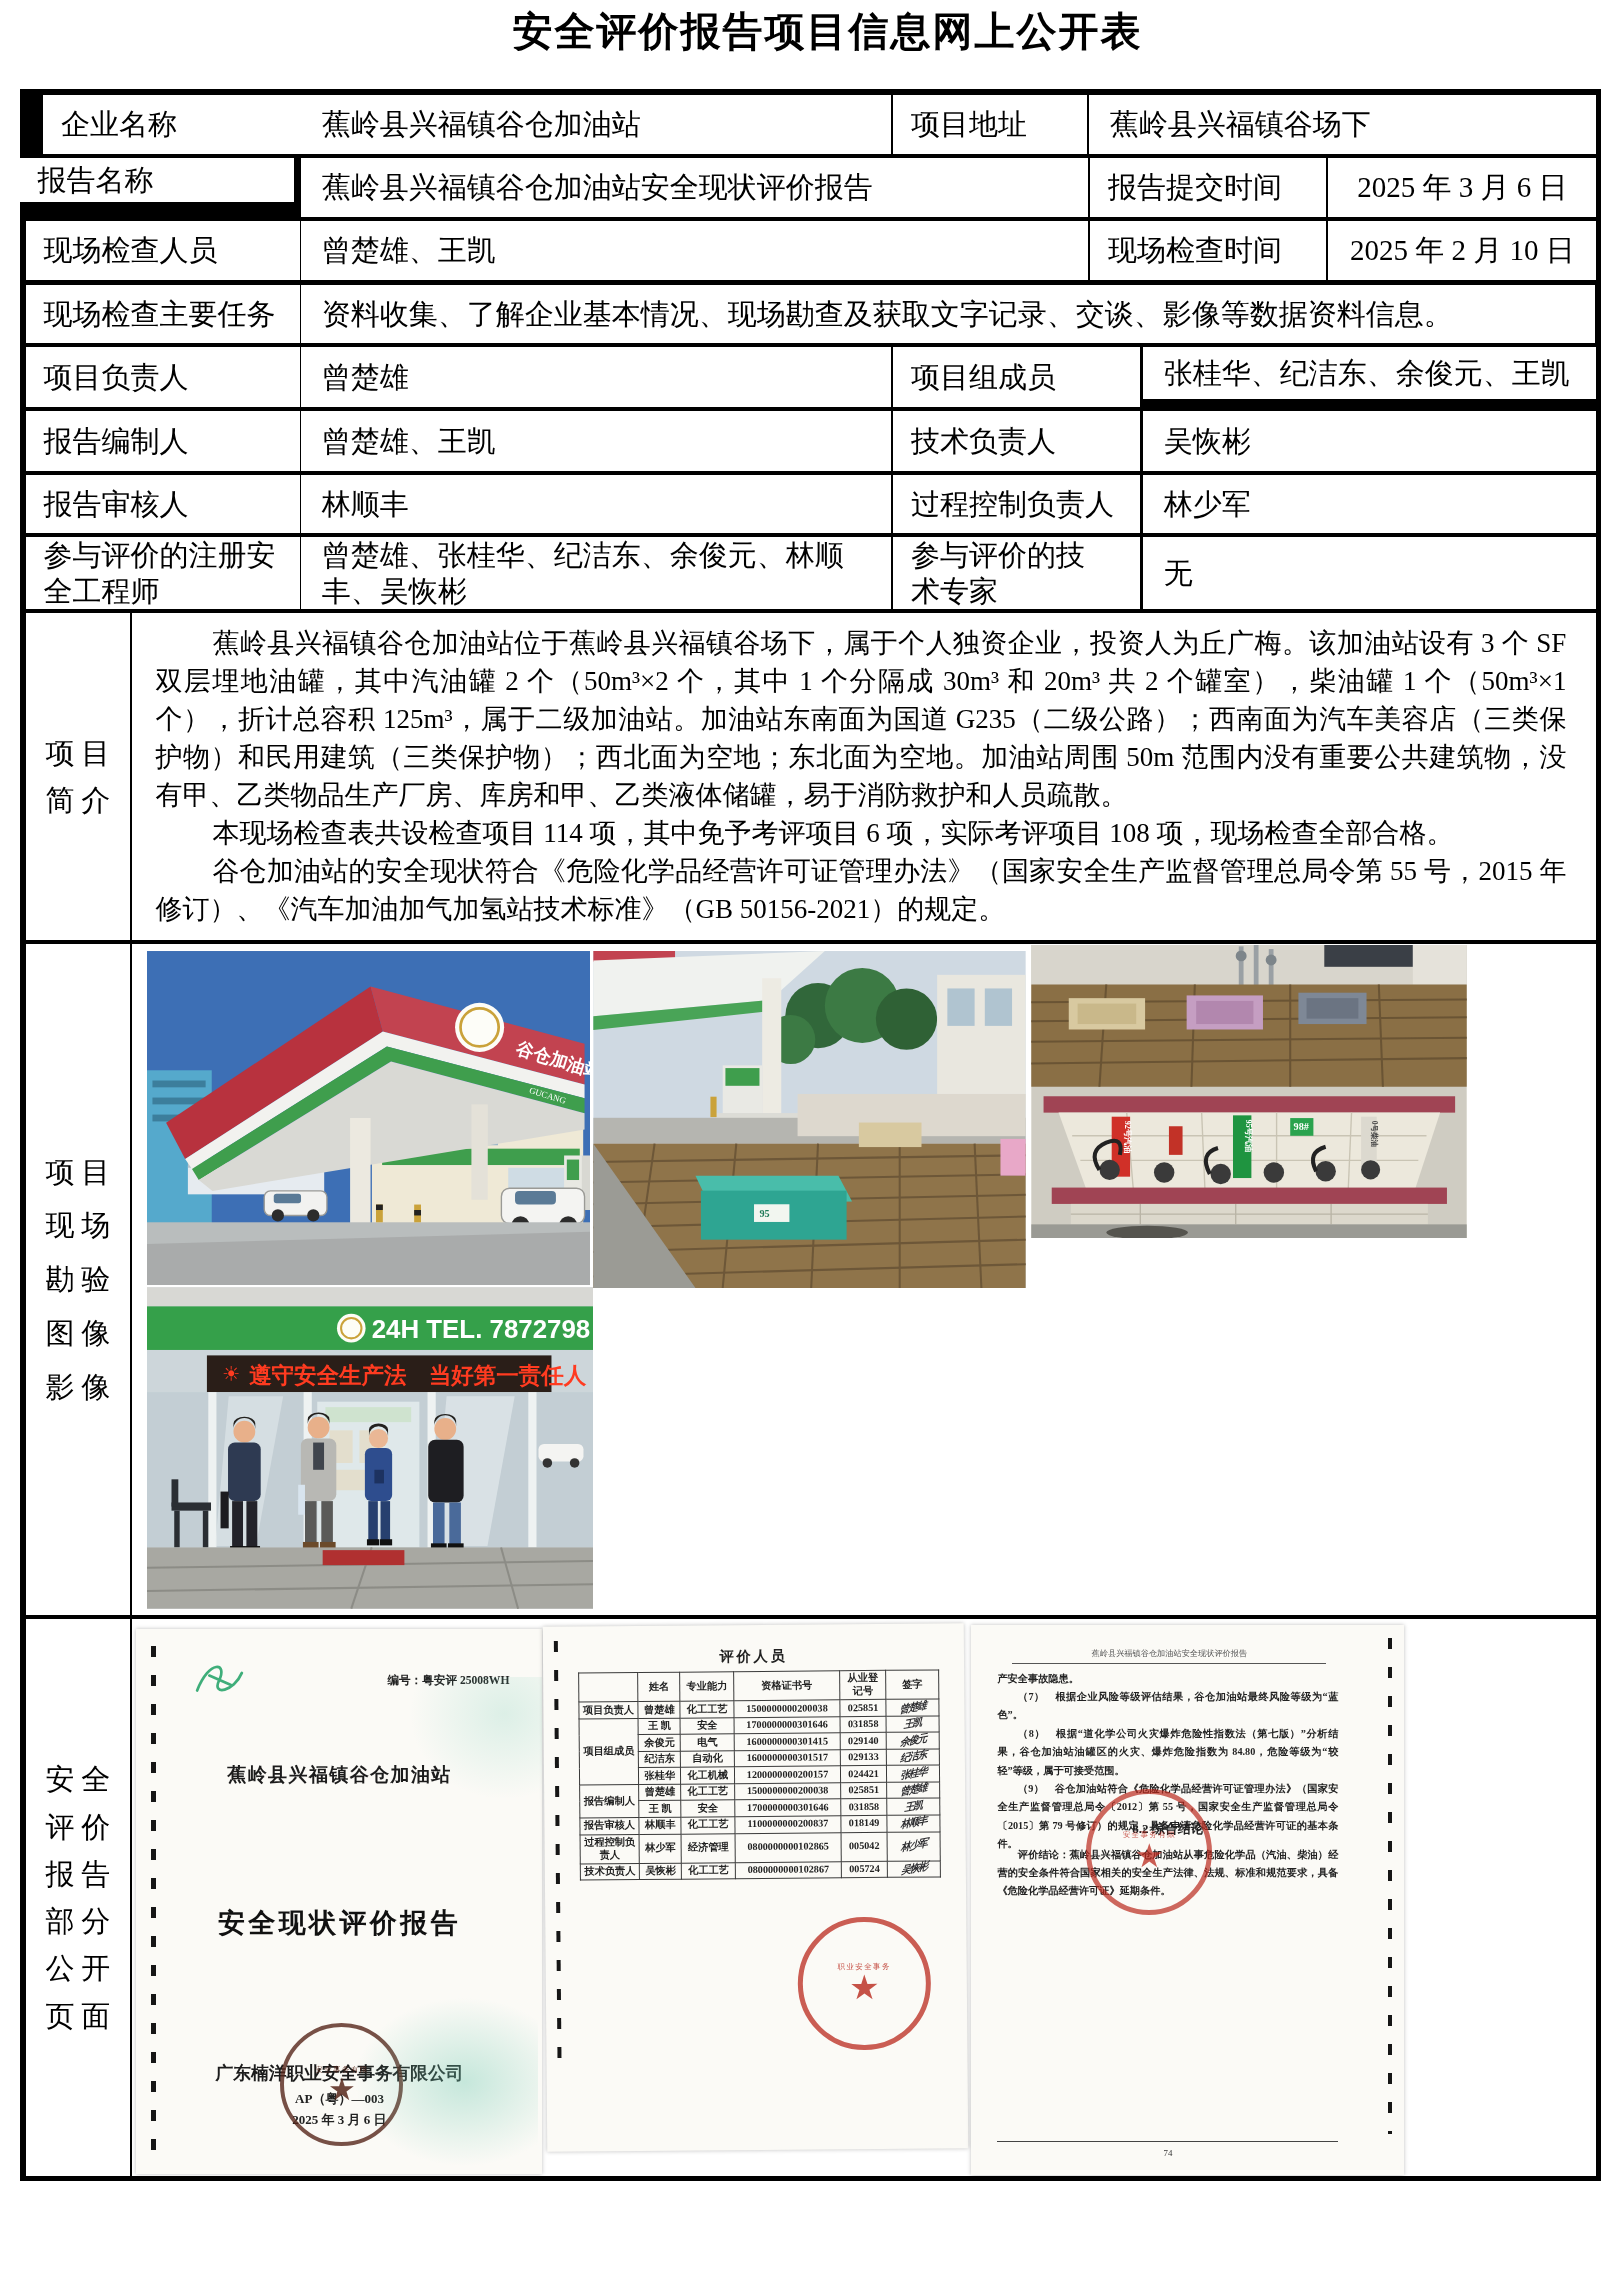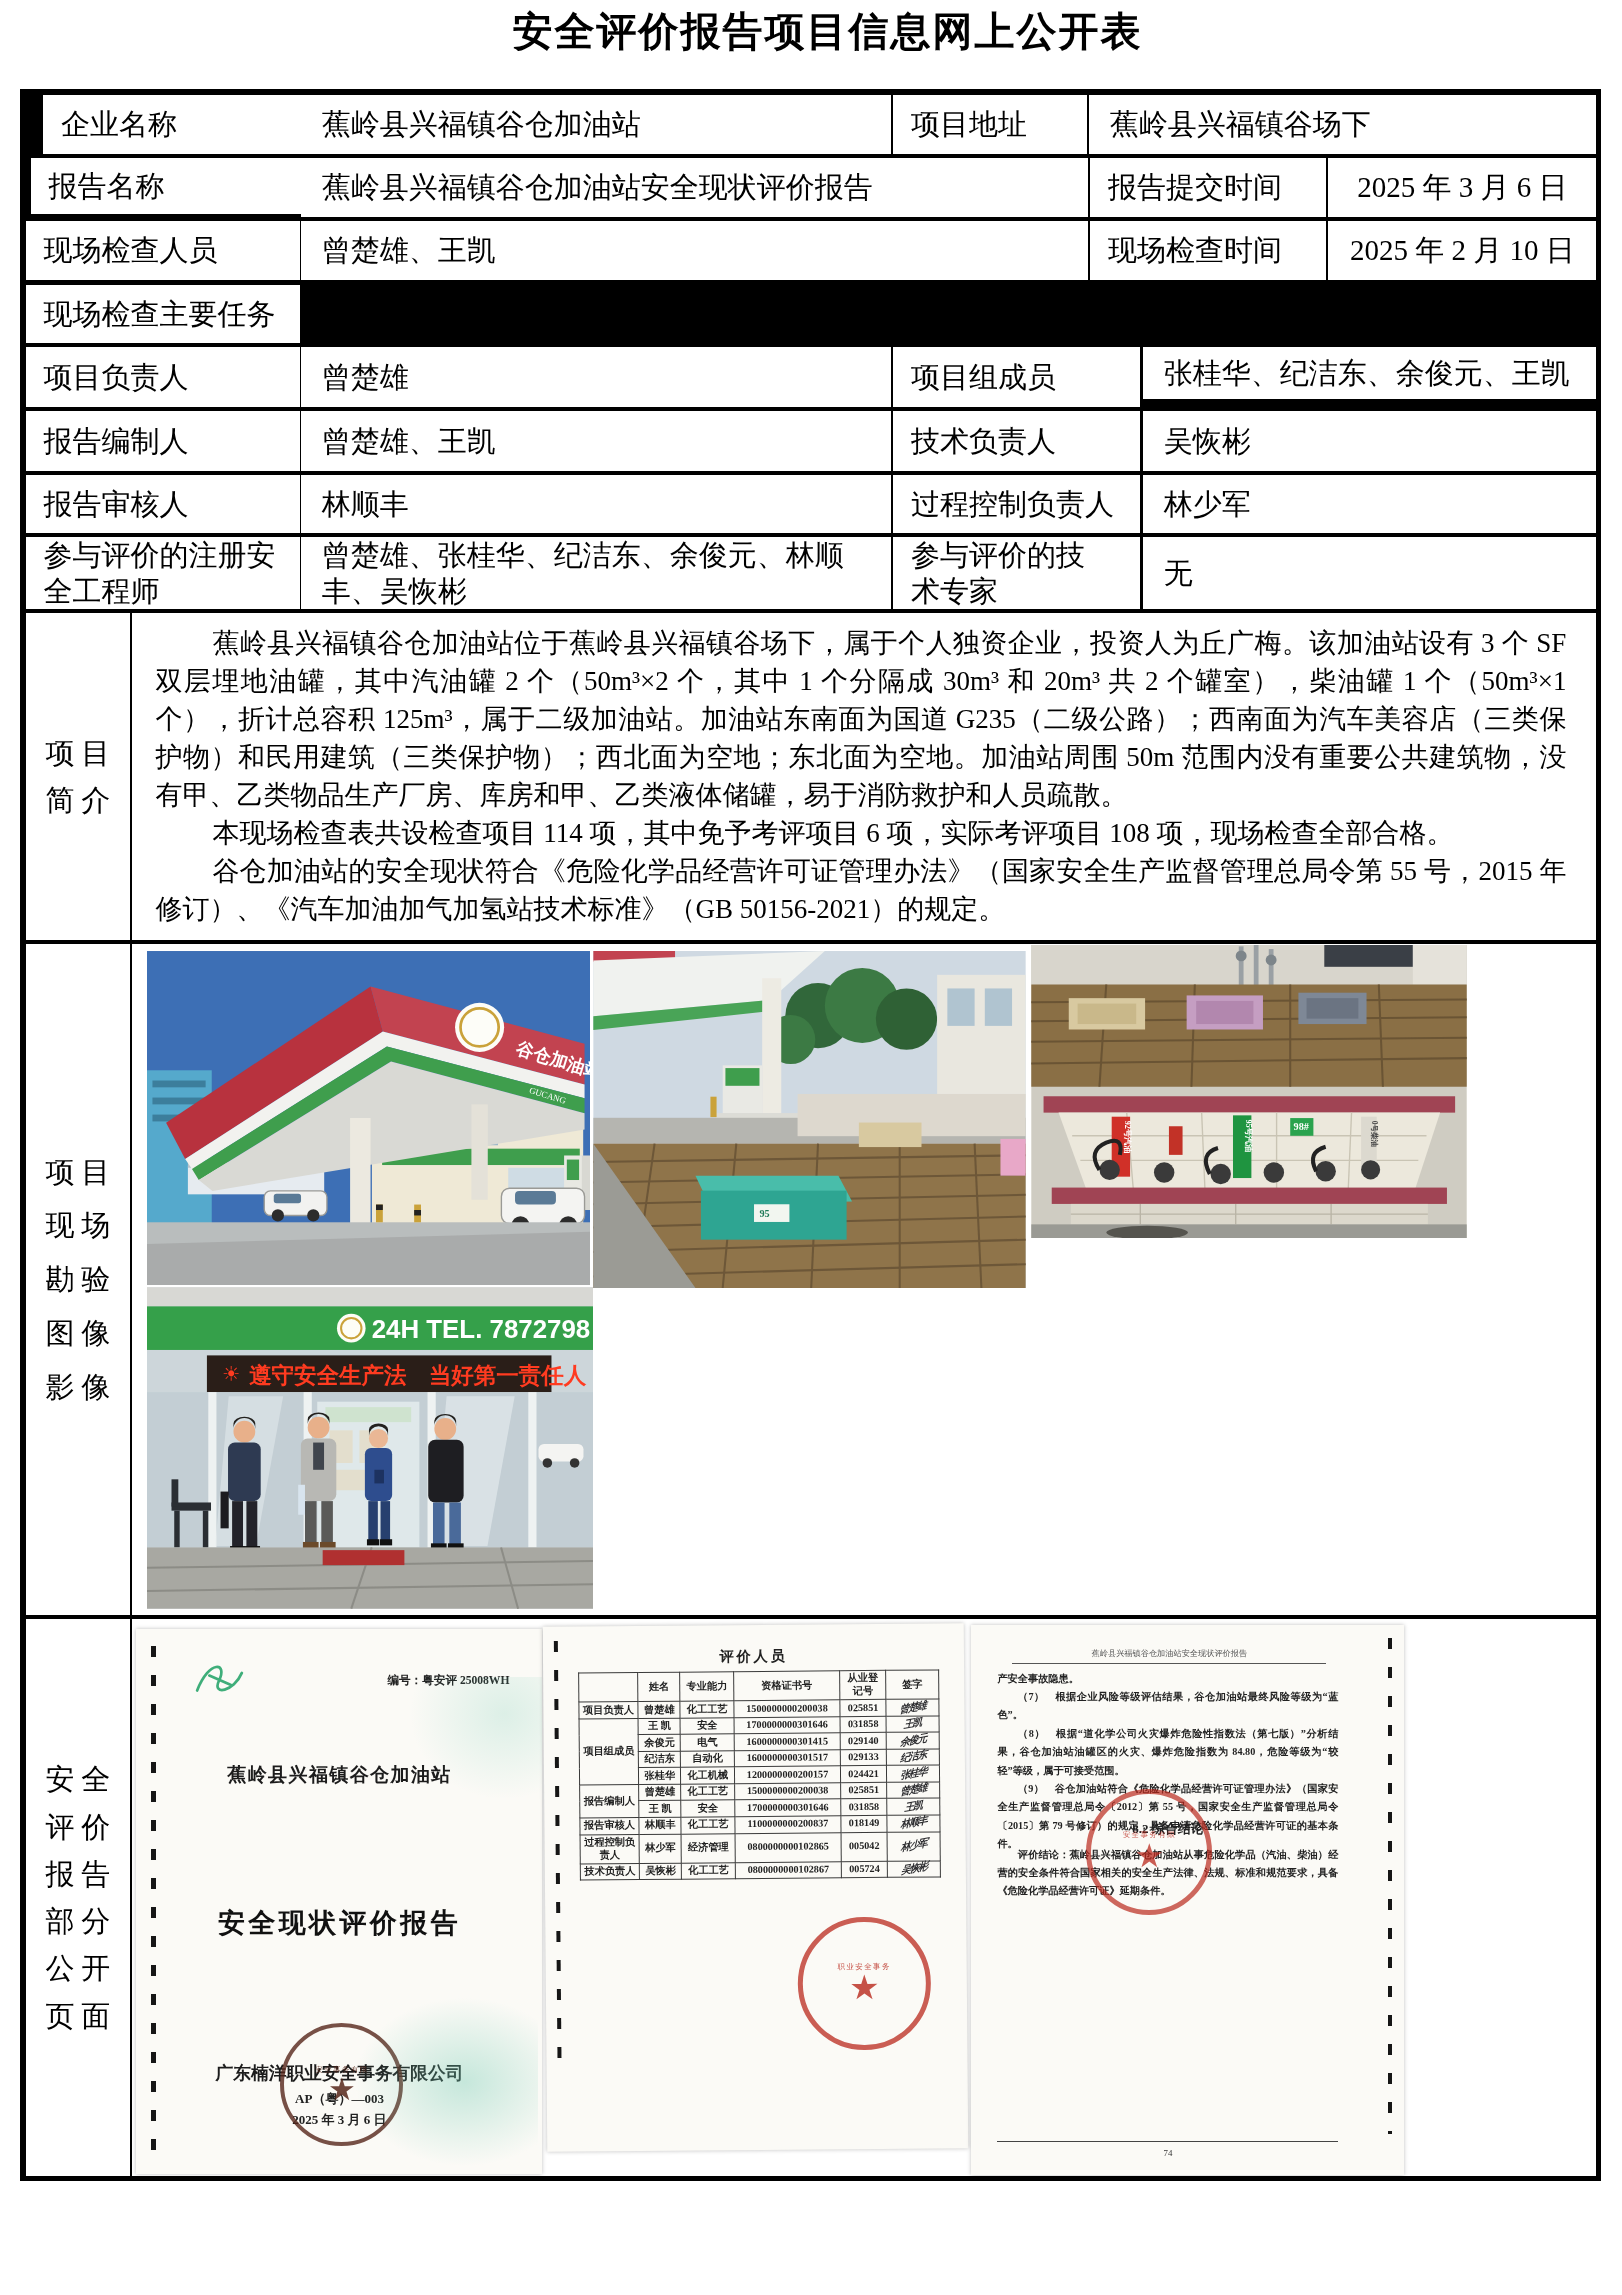--- a/index.html
+++ b/index.html
@@ -52,31 +52,32 @@
 
 <div class="page-title">安全评价报告项目信息网上公开表</div>
 
 <div class="tbl">
 
   <div class="c lab" style="left:23px;top:5.5px;width:274px;height:59px;">企业名称</div>
   <div class="c val" style="left:281px;top:5.5px;width:590px;height:59px;">蕉岭县兴福镇谷仓加油站</div>
   <div class="c lab" style="left:873px;top:5.5px;width:194px;height:59px;">项目地址</div>
   <div class="c val" style="left:1069px;top:5.5px;width:507px;height:59px;">蕉岭县兴福镇谷场下</div>
 
-  <div class="c lab" style="left:11px;top:69px;width:274px;height:56px;padding-left:17px;">报告名称</div>
+  <div class="c lab" style="left:0;top:69px;width:274px;height:44px;padding-left:17px;">报告名称</div>
   <div class="c val" style="left:281px;top:69px;width:787px;height:59px;">蕉岭县兴福镇谷仓加油站安全现状评价报告</div>
   <div class="c lab" style="left:1070px;top:69px;width:236px;height:59px;">报告提交时间</div>
   <div class="c ctr" style="left:1308px;top:69px;width:268px;height:59px;">2025 年 3 月 6 日</div>
 
   <div class="c lab" style="left:5.5px;top:132px;width:274px;height:59px;">现场检查人员</div>
   <div class="c val" style="left:281px;top:132px;width:787px;height:59px;">曾楚雄、王凯</div>
   <div class="c lab" style="left:1070px;top:132px;width:236px;height:59px;">现场检查时间</div>
   <div class="c ctr" style="left:1308px;top:132px;width:268px;height:59px;">2025 年 2 月 10 日</div>
 
   <div class="c lab" style="left:5.5px;top:196px;width:274px;height:58px;">现场检查主要任务</div>
+  <div class="c val" style="left:281px;top:196px;width:1294px;height:58px;">资料收集、了解企业基本情况、现场勘查及获取文字记录、交谈、影像等数据资料信息。</div>
 
   <div class="c lab" style="left:5.5px;top:258px;width:274px;height:60px;">项目负责人</div>
   <div class="c val" style="left:281px;top:258px;width:590px;height:60px;">曾楚雄</div>
   <div class="c lab" style="left:873px;top:258px;width:247px;height:60px;">项目组成员</div>
   <div class="c val" style="left:1123px;top:258px;width:453px;height:52px;">张桂华、纪洁东、余俊元、王凯</div>
 
   <div class="c lab" style="left:5.5px;top:322px;width:274px;height:60px;">报告编制人</div>
   <div class="c val" style="left:281px;top:322px;width:590px;height:60px;">曾楚雄、王凯</div>
   <div class="c lab" style="left:873px;top:322px;width:247px;height:60px;">技术负责人</div>
   <div class="c val" style="left:1123px;top:322px;width:453px;height:60px;">吴恢彬</div>

